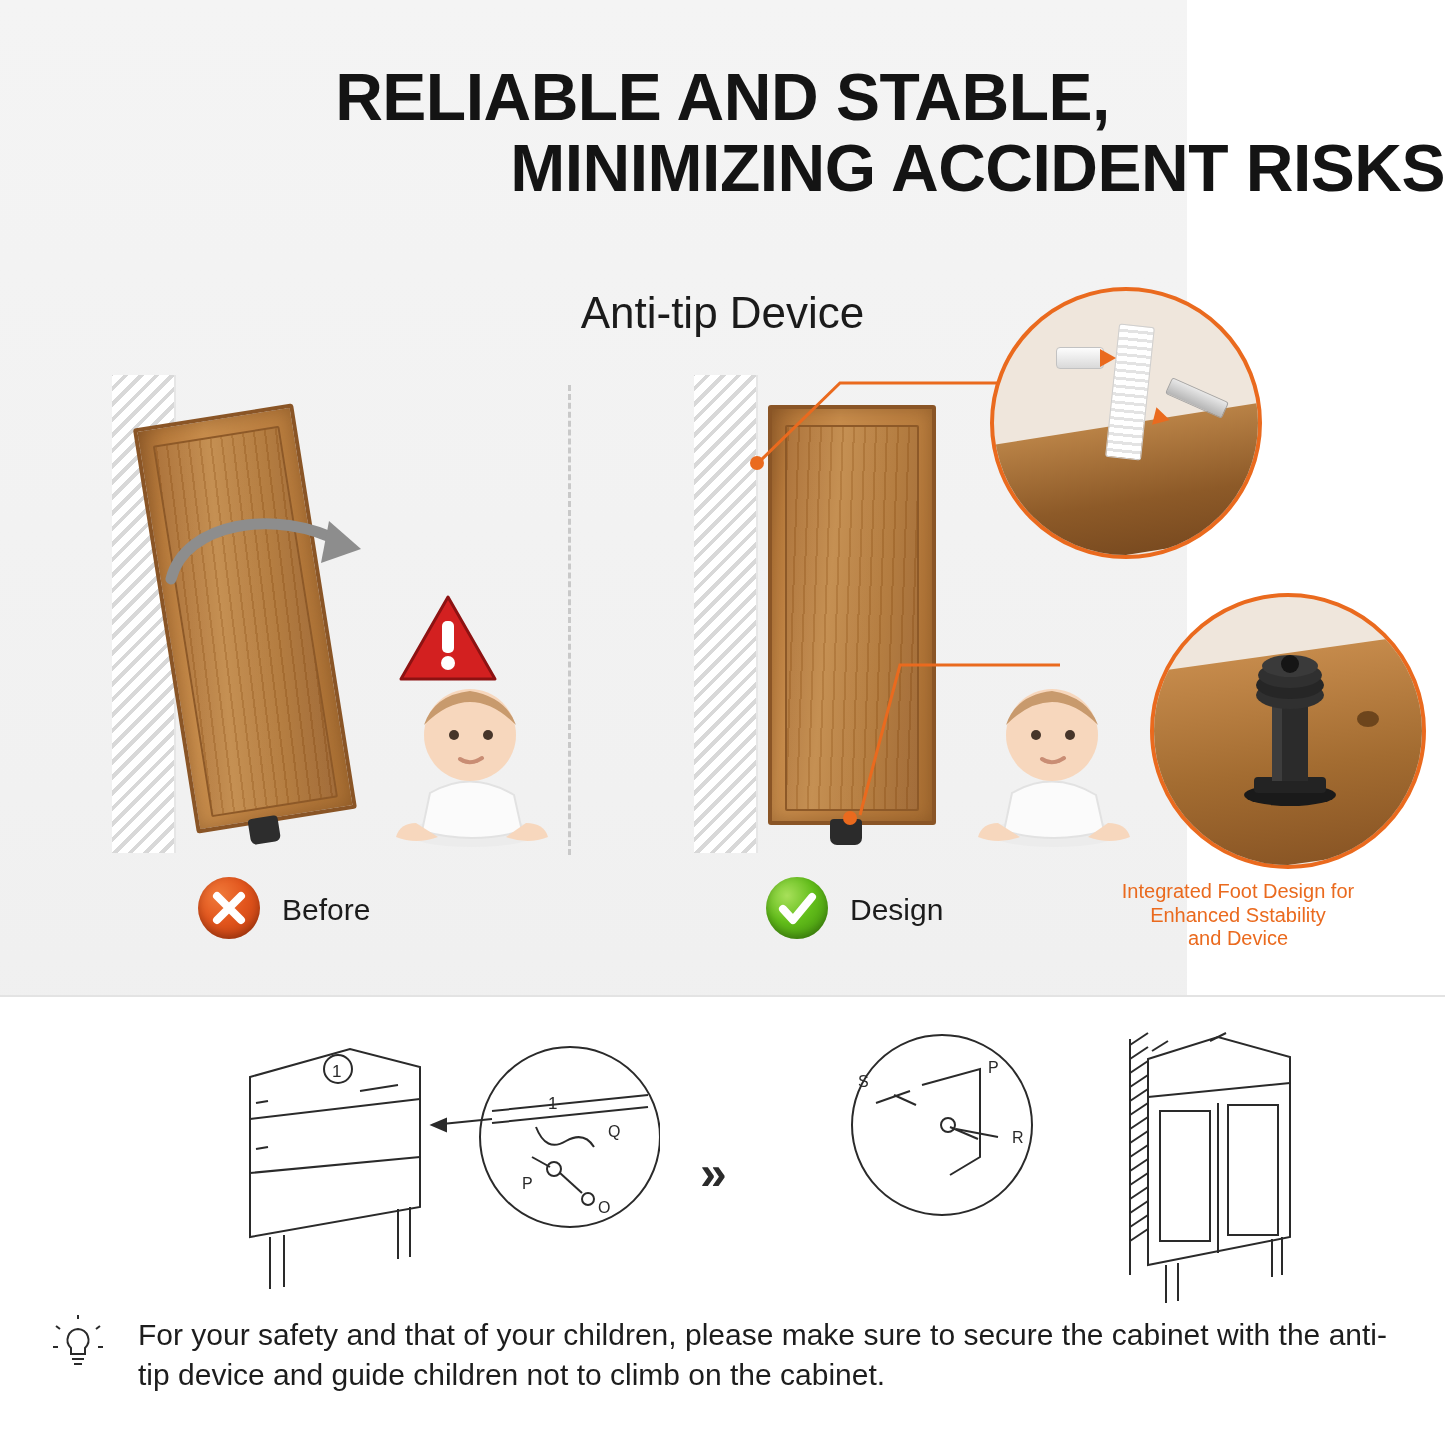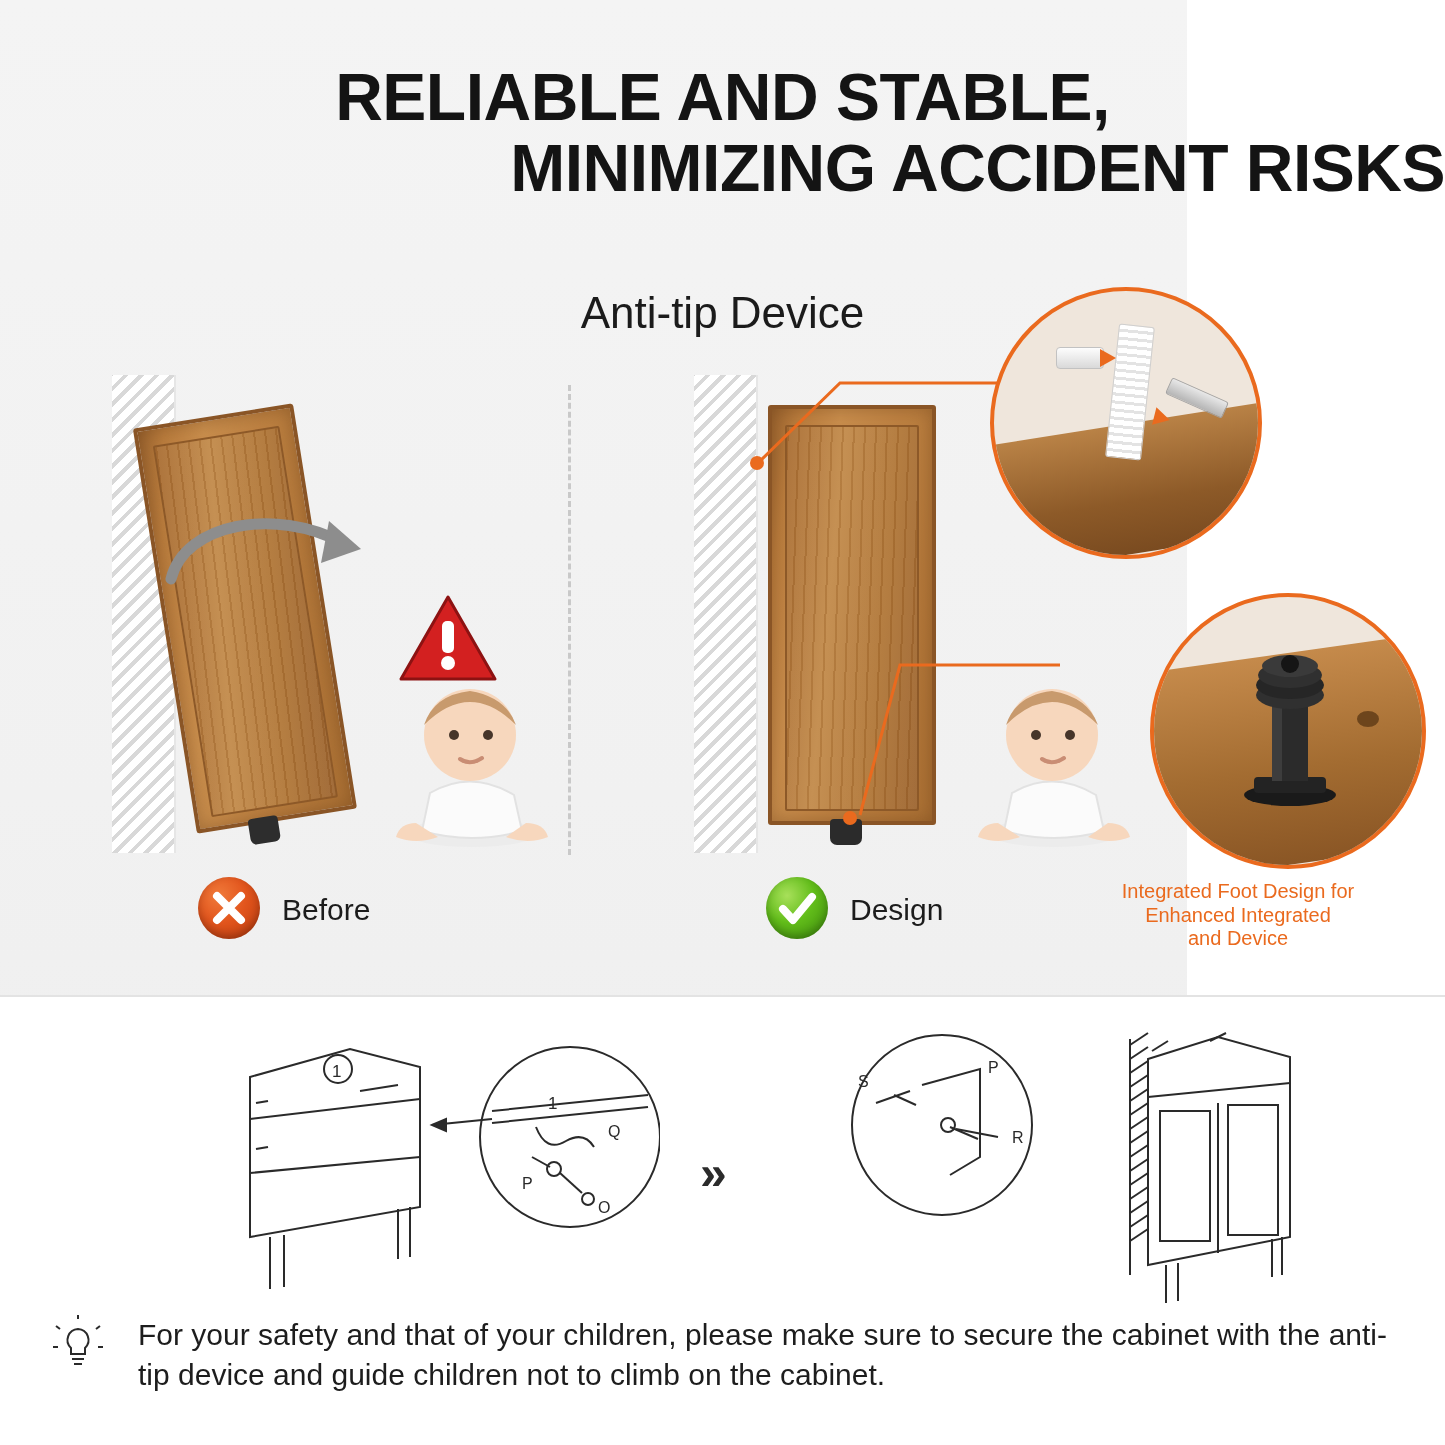--- a/index.html
+++ b/index.html
@@ -408,21 +408,21 @@
         <circle cx="52" cy="25" r="9" fill="#151515"></circle>
       </svg>
       <svg viewBox="0 0 268 268" width="268" height="268" style="position:absolute;left:0;top:0;">
         <ellipse cx="214" cy="122" rx="11" ry="8" fill="#6d451c"></ellipse>
       </svg>
     </div>
   </div>
 
   <div class="orange-caption">
     <span>Integrated Foot Design for</span><br>
-    <span>Enhanced Integrated</span><br>
+    <span>Enhanced Sstability</span><br>
     <span>and Device</span>
   </div>
 
   <div class="lower">
 
     <svg class="step-left" viewBox="0 0 450 300">
 
       <g stroke="#2a2a2a" stroke-width="2" fill="none">
         <path d="M40 70 L140 42 L210 60 L210 200 L40 230 Z"></path>
         <path d="M40 70 L40 230"></path>

